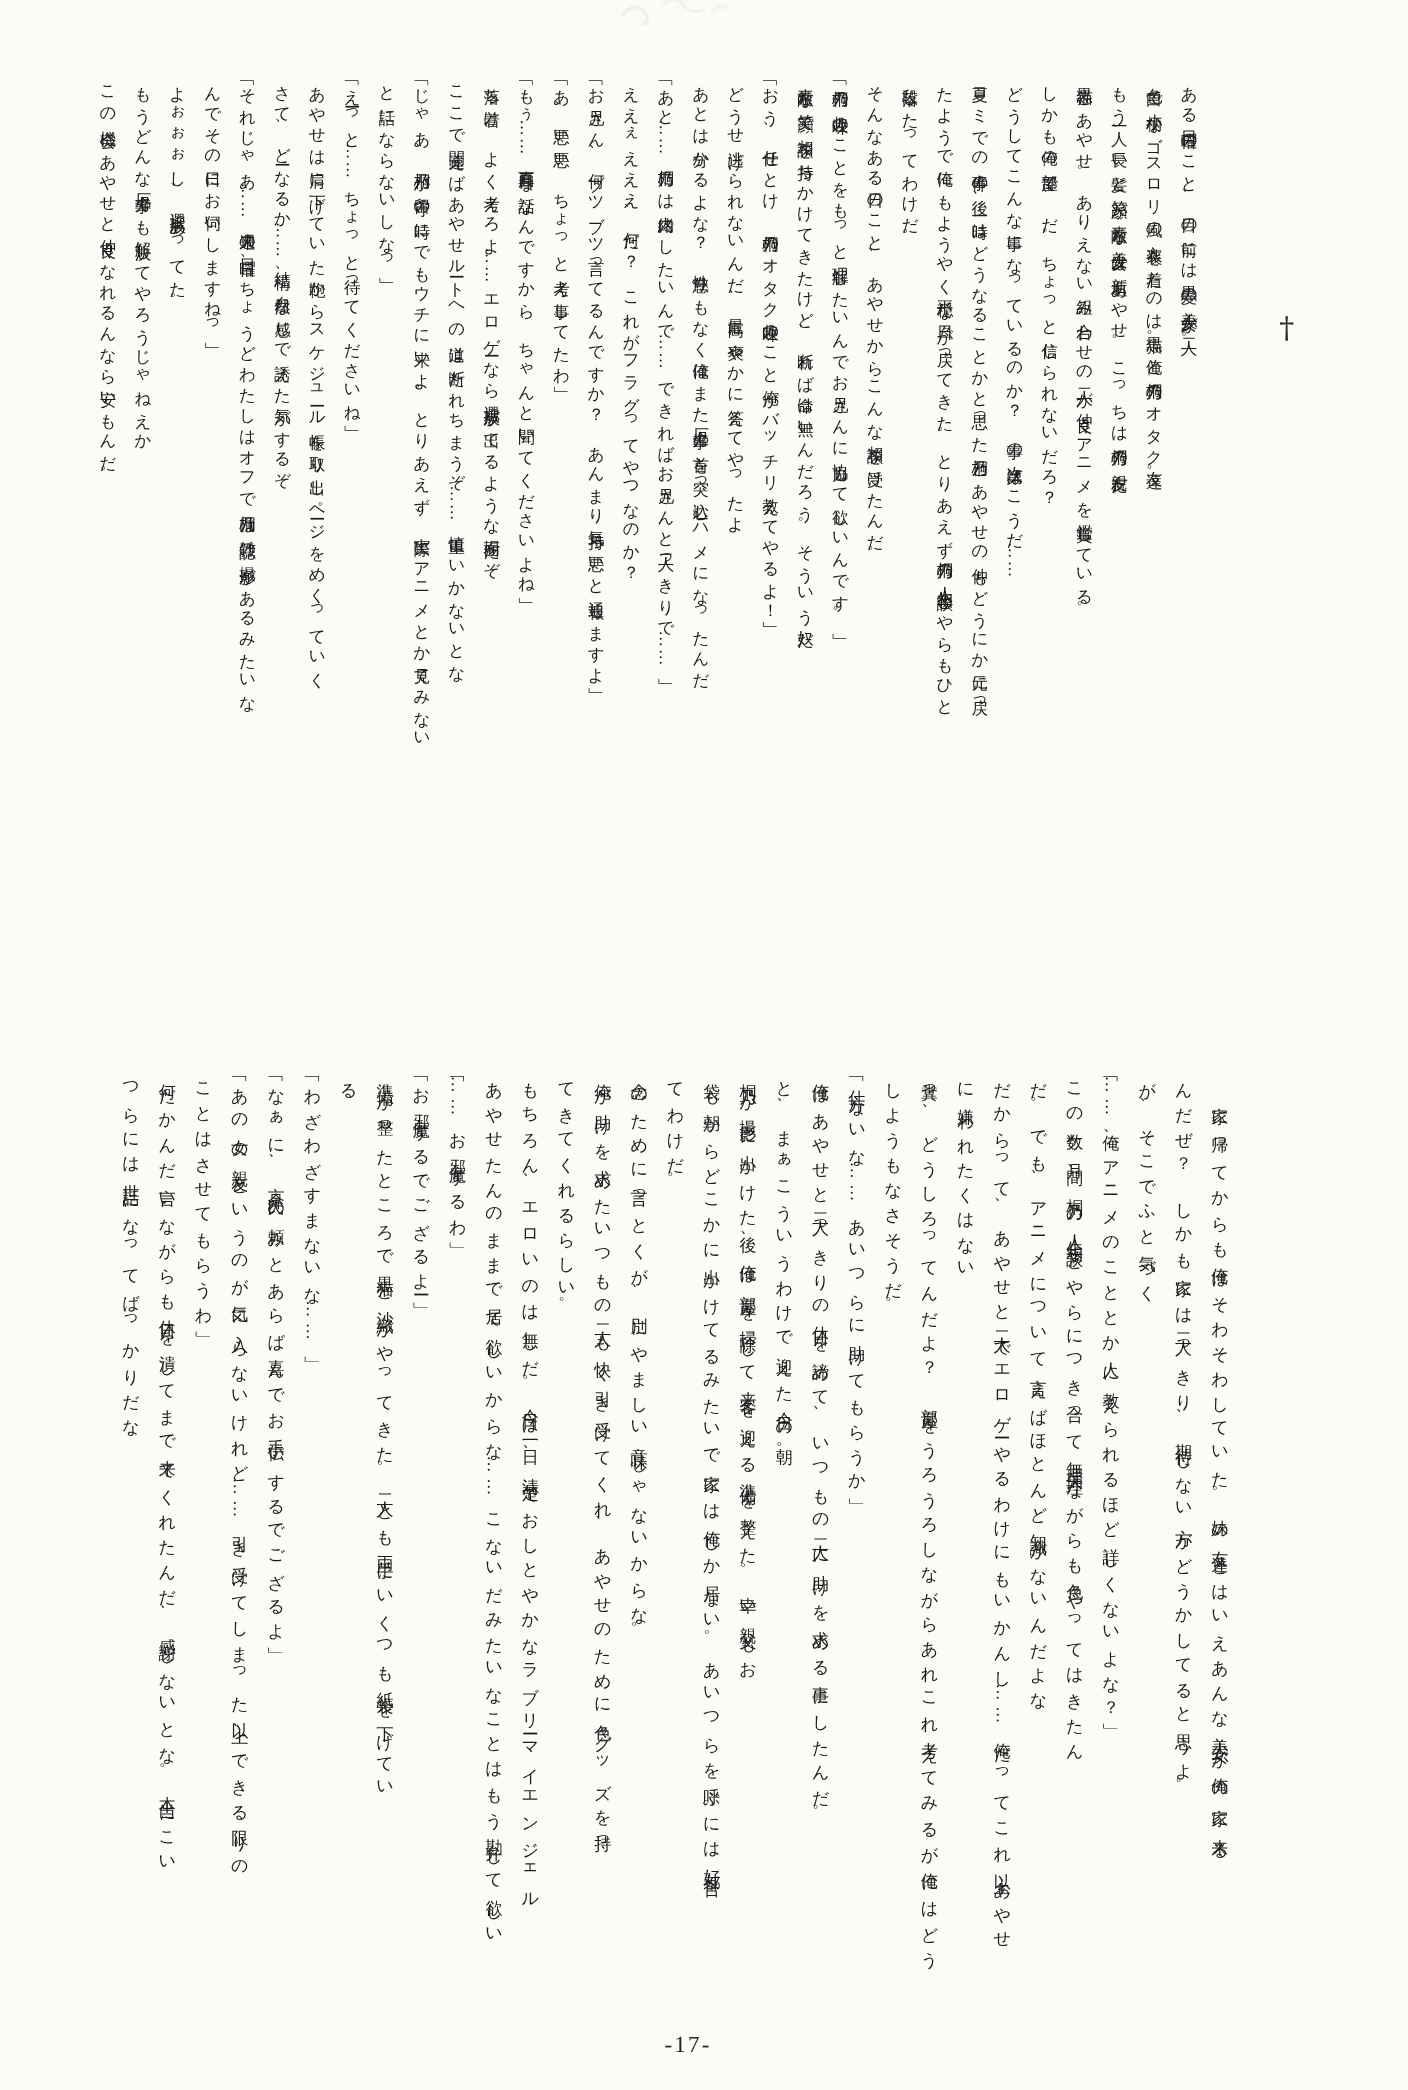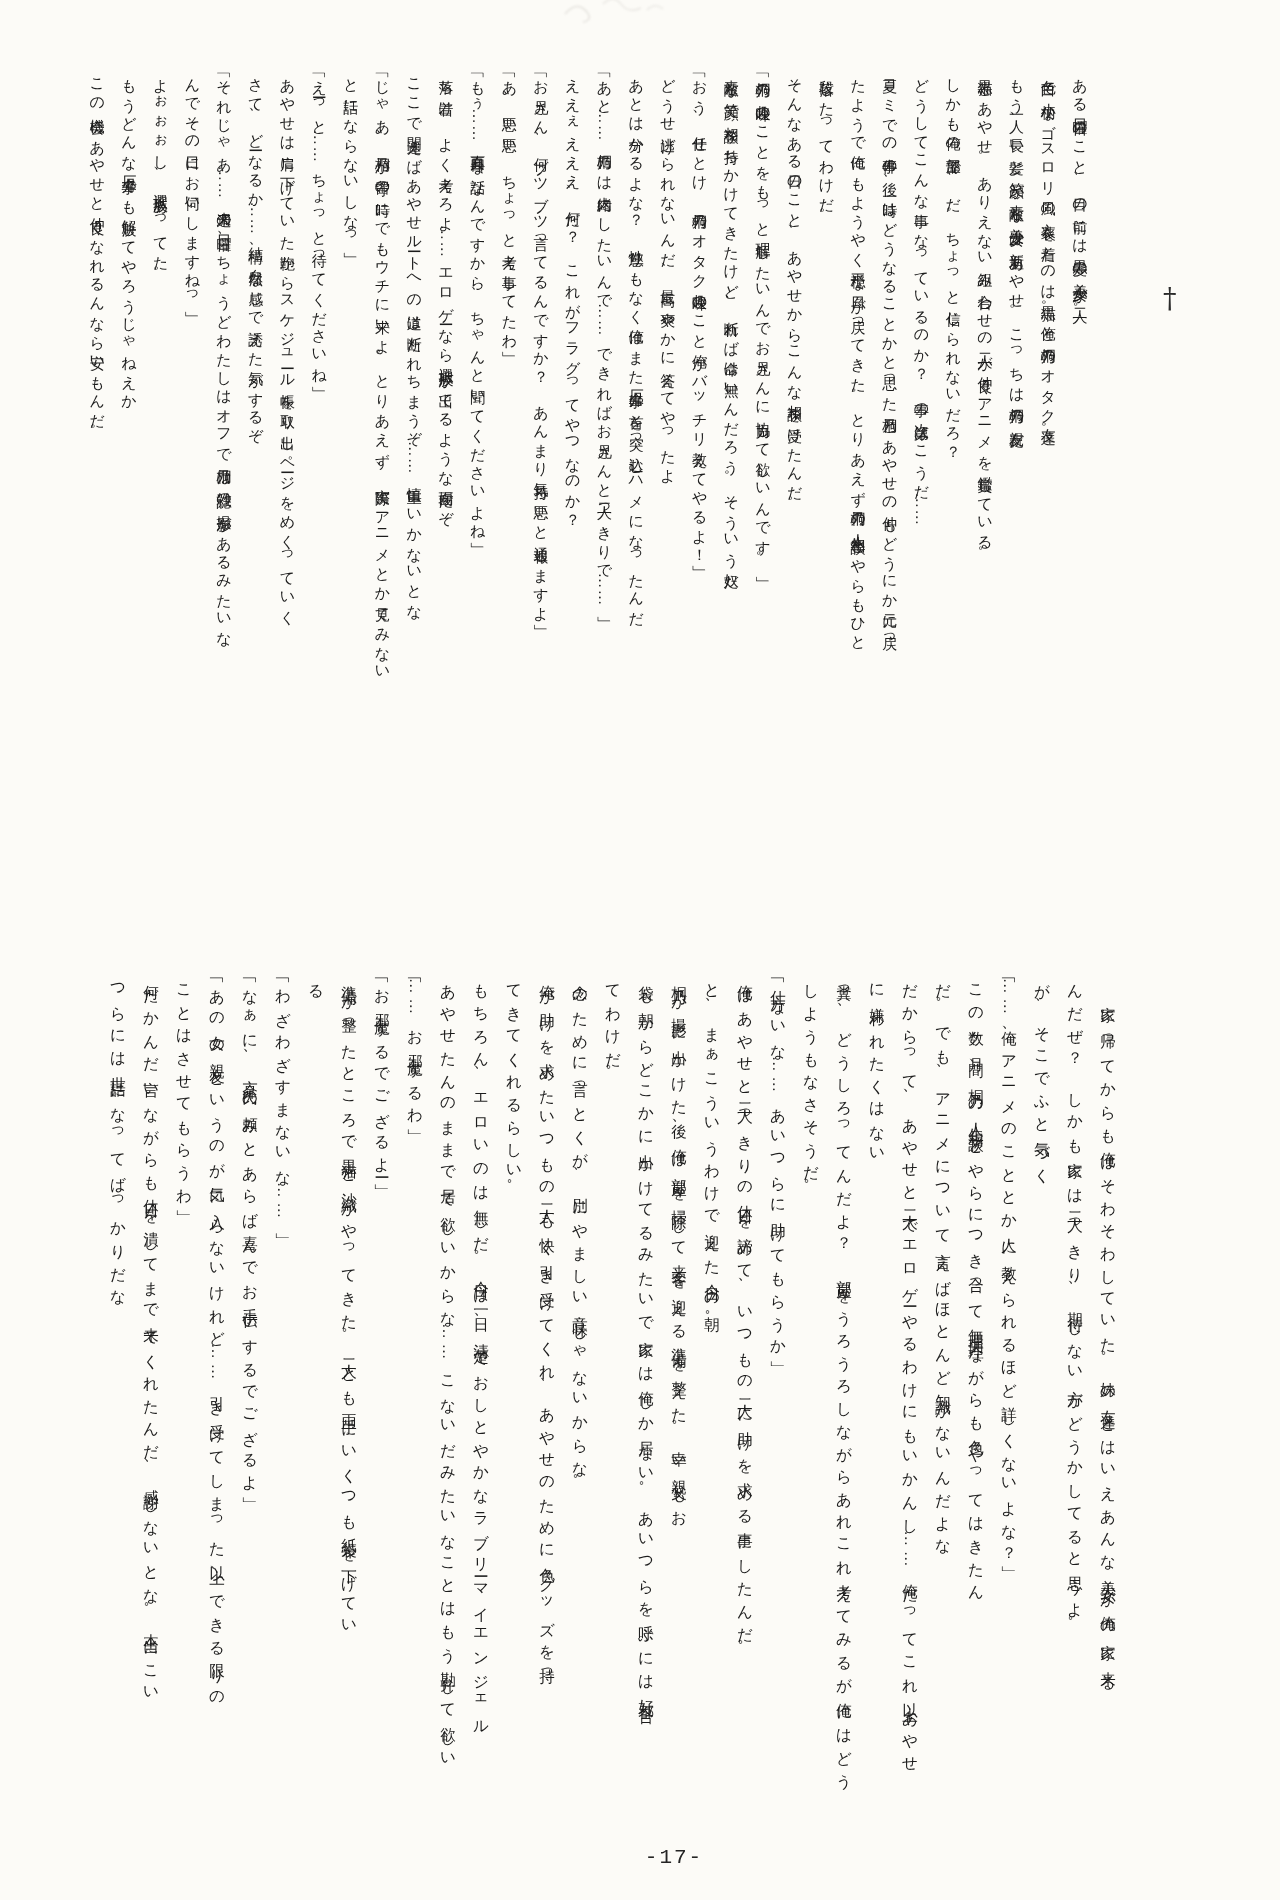--- a/index.html
+++ b/index.html
@@ -43,25 +43,25 @@
     top:283px;
     font-size:27px;
     color:#2b2b2b;
     font-family:"DejaVu Serif",serif;
   }
   .page-number{
     position:absolute;
     left:604px;
     top:1846px;
     width:140px;
-    text-align:center;
+    text-align:left;
     font-size:21px;
     letter-spacing:2px;
     color:#242424;
-    font-family:Liberation Mono, monospace;
+    font-family:Liberation Serif, serif;
   }
   .smudge{
     position:absolute;
     left:555px;
     top:-4px;
     opacity:0.5;
     filter:blur(1px);
   }
 </style>
 </head>

